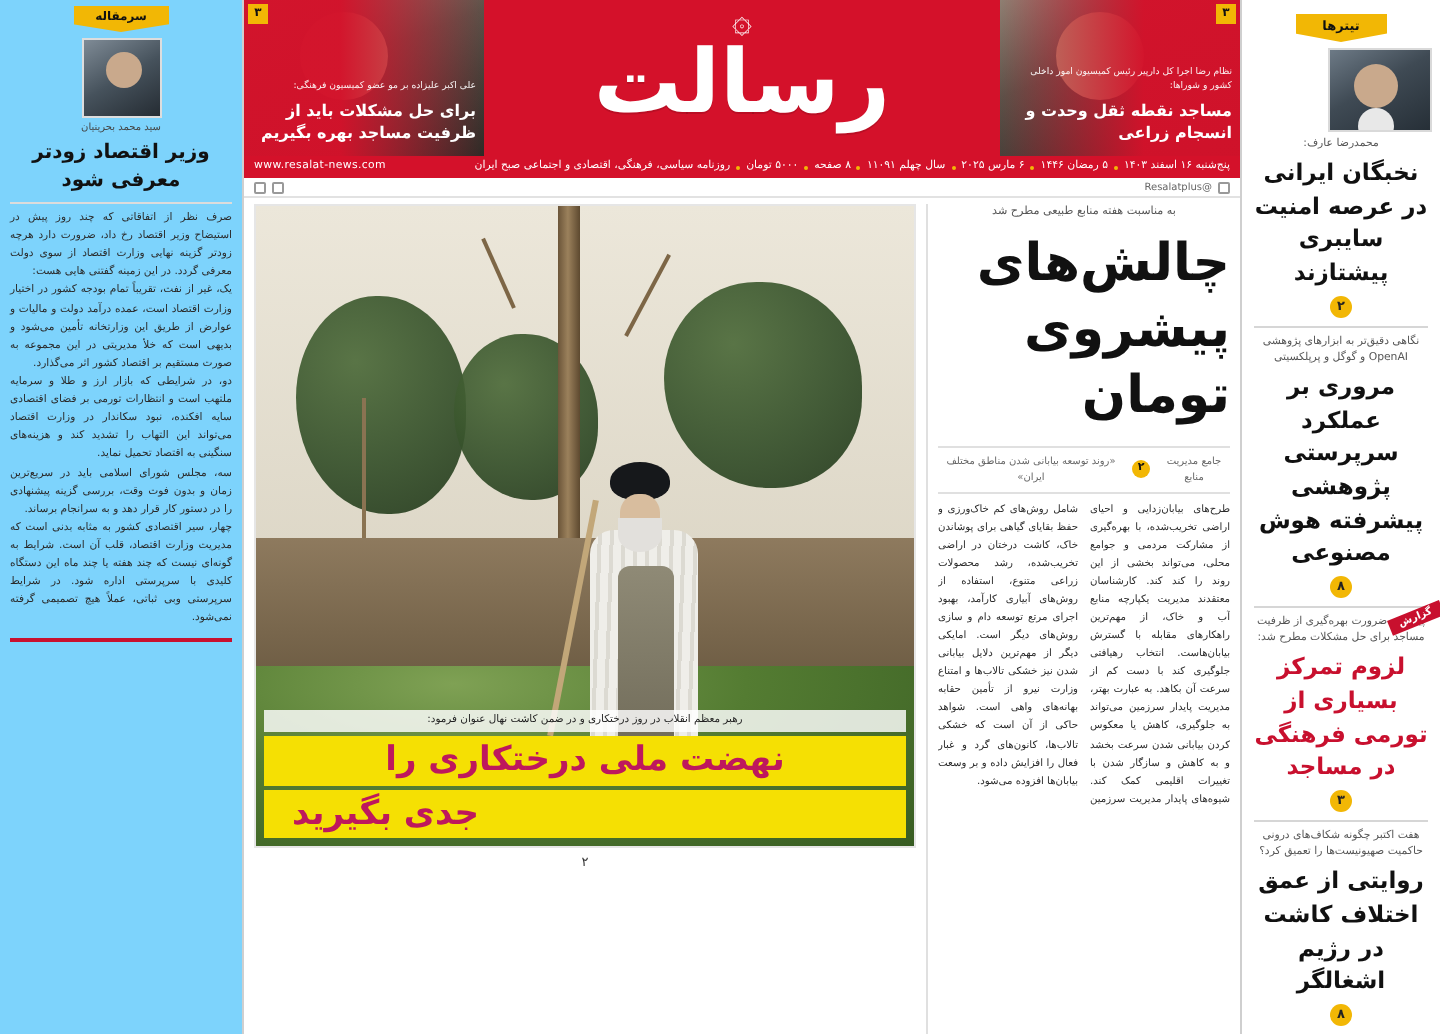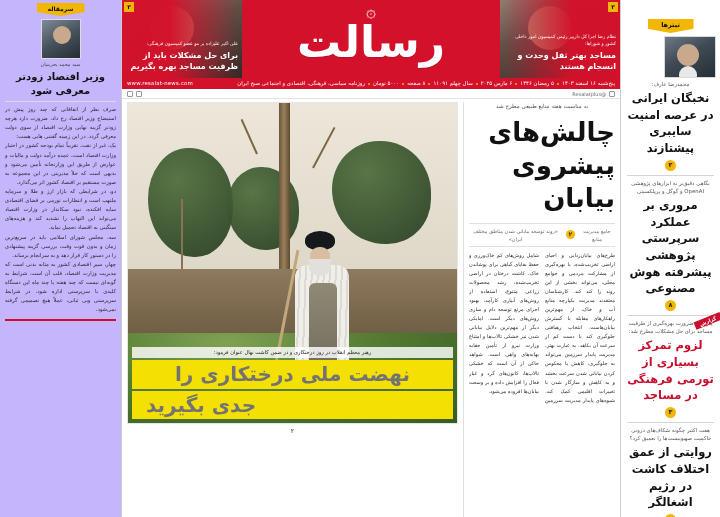--- a/index.html
+++ b/index.html
@@ -27,21 +27,21 @@
     top: 0; right: 0;
     width: 100px;
     height: 517px;
     background: #ffffff;
     border-left: 1px solid #cfcfcf;
     padding: 3px 4px 0 4px;
     overflow: hidden;
   }
   .rail-tab {
     width: 46px;
-    margin: 16px auto 3px auto;
+    margin: 4px auto 3px auto;
     background: #f2b705;
     color: #111;
     font-size: 6.5px;
     font-weight: bold;
     text-align: center;
     padding: 2px 0 4px 0;
     clip-path: polygon(0 0, 100% 0, 100% 70%, 50% 100%, 0 70%);
     letter-spacing: -0.2px;
   }
   .rail-photo {
@@ -243,21 +243,21 @@
     border-radius: 1px;
     display: inline-block;
   }
 
   
   .editorial {
     position: absolute;
     top: 0; left: 0;
     width: 122px;
     height: 517px;
-    background: #c4b5fd;
+    background: #7dd3fc;
     border-right: 1px solid #cfcfcf;
     padding: 3px 5px;
     overflow: hidden;
   }
   .ed-tab {
     width: 48px;
     margin: 0 auto 3px auto;
     background: #f2b705;
     color: #111;
     font-size: 6px;
@@ -493,22 +493,22 @@
     left: 0; right: 0; bottom: 0;
     padding: 0 0 4px 0;
     z-index: 3;
   }
   .quote-kick-wrap {
     background: rgba(255,255,255,.82);
     margin: 0 4px;
   }
   .quote-band {
     background: #f5e003;
-    color: #737373;
-    font-size: 20px;
+    color: #be185d;
+    font-size: 17px;
     font-weight: bold;
     text-align: center;
     line-height: 1.32;
     letter-spacing: -0.6px;
     padding: 1px 5px;
     margin: 2px 4px 0 4px;
   }
   .quote-band.second {
     text-align: left;
     padding-left: 14px;
@@ -548,21 +548,21 @@
   </aside>
 
   <header class="masthead">
 
     <div class="mh-box right">
       <div class="mh-photo"></div>
       <div class="mh-fade"></div>
       <div class="mh-pagenum">۳</div>
       <div class="mh-text">
         <div class="mh-kicker">نظام رضا اجرا کل دارپیر رئیس کمیسیون امور داخلی کشور و شوراها:</div>
-        <div class="mh-title">مساجد بهتر ثقل وحدت و انسجام هستند</div>
+        <div class="mh-title">مساجد نقطه ثقل وحدت و انسجام زراعی</div>
       </div>
     </div>
 
     <div class="logo-wrap">
       <div class="logo-emblem">۞</div>
       <div class="logo-text">رسالت</div>
     </div>
 
     <div class="mh-box left">
       <div class="mh-photo"></div>
@@ -604,21 +604,21 @@
       <i class="sicon"></i>
     </span>
   </div>
 
   <main class="main">
 
     <section class="lead">
       <div class="lead-kicker">به مناسبت هفته منابع طبیعی مطرح شد</div>
       <h1 class="lead-title">
         <span>چالش‌های</span><br>
-        <span>پیشروی بیابان</span>
+        <span>پیشروی تومان</span>
       </h1>
       <div class="lead-sub">
         <span>جامع مدیریت منابع</span>
         <span class="lead-badge">۲</span>
         <span>«روند توسعه بیابانی شدن مناطق مختلف ایران»</span>
       </div>
       <div class="lead-body">طرح‌های بیابان‌زدایی و احیای اراضی تخریب‌شده، با بهره‌گیری از مشارکت مردمی و جوامع محلی، می‌تواند بخشی از این روند را کند کند. کارشناسان معتقدند مدیریت یکپارچه منابع آب و خاک، از مهم‌ترین راهکارهای مقابله با گسترش بیابان‌هاست. انتخاب رهیافتی جلوگیری کند با دست کم از سرعت آن بکاهد. به عبارت بهتر، مدیریت پایدار سرزمین می‌تواند به جلوگیری، کاهش یا معکوس کردن بیابانی شدن سرعت بخشد و به کاهش و سازگار شدن با تغییرات اقلیمی کمک کند. شیوه‌های پایدار مدیریت سرزمین شامل روش‌های کم خاک‌ورزی و حفظ بقایای گیاهی برای پوشاندن خاک، کاشت درختان در اراضی تخریب‌شده، رشد محصولات زراعی متنوع، استفاده از روش‌های آبیاری کارآمد، بهبود اجرای مرتع توسعه دام و سازی روش‌های دیگر است. امایکی دیگر از مهم‌ترین دلایل بیابانی شدن نیز خشکی تالاب‌ها و امتناع وزارت نیرو از تأمین حقابه بهانه‌های واهی است. شواهد حاکی از آن است که خشکی تالاب‌ها، کانون‌های گرد و غبار فعال را افزایش داده و بر وسعت بیابان‌ها افزوده می‌شود.</div>
     </section>
 
     <div class="vdiv"></div>

